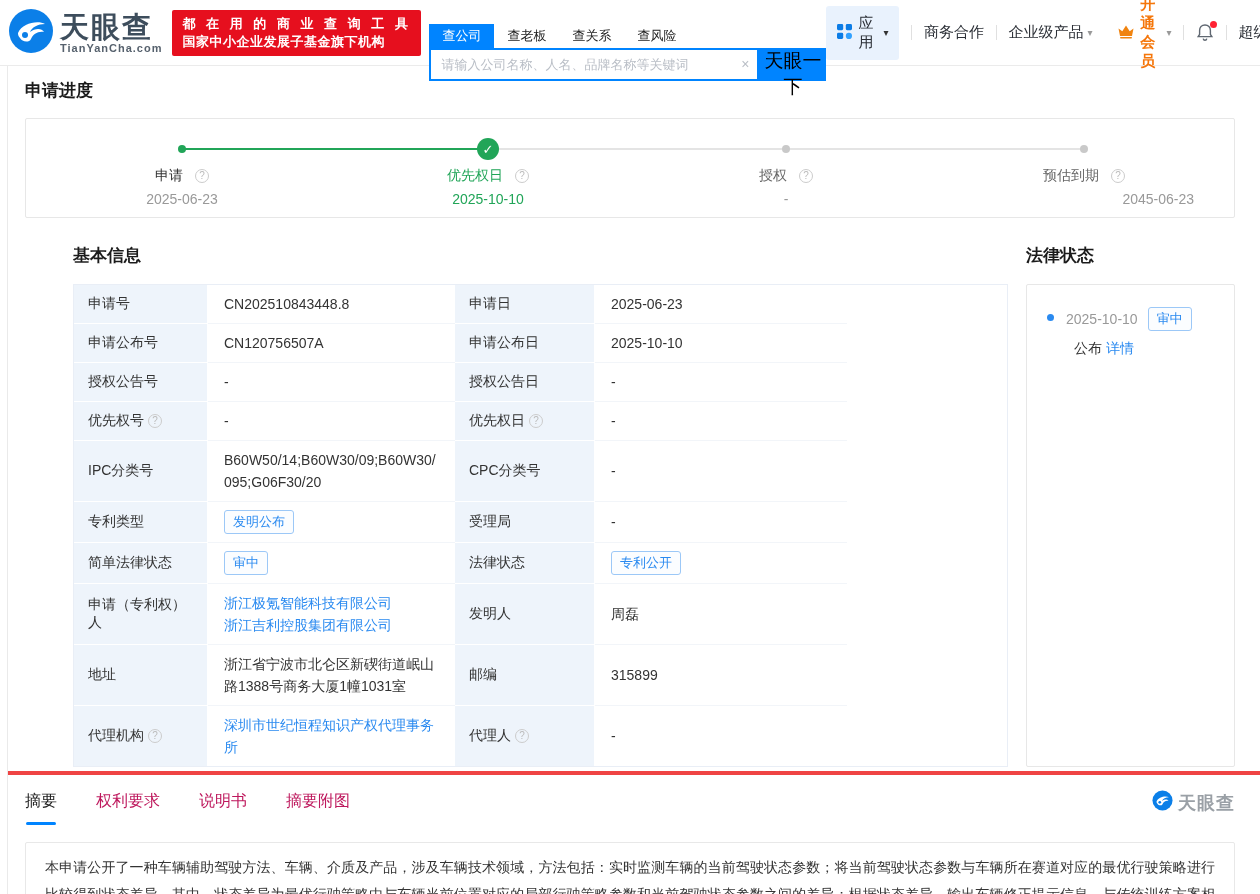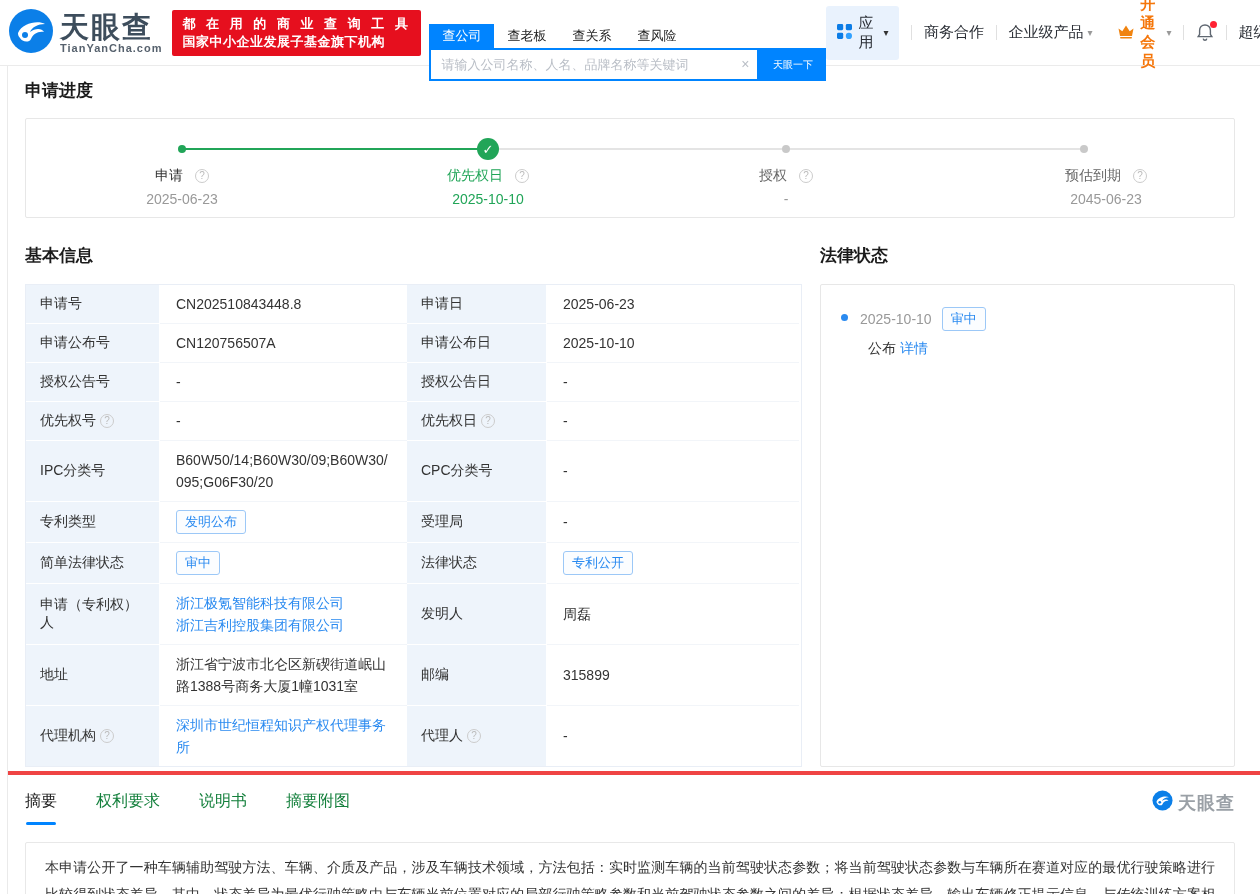--- a/index.html
+++ b/index.html
@@ -17,21 +17,21 @@
   .search { margin-left:8px; }
   .s-tabs { display:flex; align-items:flex-end; }
   .s-tab { font-size:13px; color:#222; padding:3px 13px; cursor:pointer; }
   .s-tab.active { background:#0084ff; color:#fff;margin-top:40px; }
   .s-row { display:flex; }
   .inp-wrap { position:relative; }
   .inp-wrap input { width:330px; height:33px; border:2px solid #0084ff; outline:none;
     padding:0 30px 0 10px; font-size:13px; color:#333; }
   .inp-wrap input::placeholder { color:#b9bec6; }
   .clear-x { position:absolute; right:10px; top:8px; color:#b9bec6; font-size:14px; cursor:pointer; }
-  .s-btn { width:67px; height:33px; background:#0084ff; color:#ffffff; border:none; font-size:10px; cursor:pointer;text-align:center; }
+  .s-btn { width:67px; height:33px; background:#0084ff; color:#000000; border:none; font-size:19px; cursor:pointer;text-align:center; }
   .nav { margin-left:auto; display:flex; align-items:center; font-size:15px; color:#2b2f36; }
   .sep { width:1px; height:15px; background:#e0e0e0; margin:0 12px; }
   .pill { background:#e9f2fd; border-radius:3px; padding:8px 11px; display:flex; align-items:center; gap:6px; cursor:pointer; }
   .caret { font-size:10px; color:#999; margin-left:4px; }
   .pill .caret { color:#333; }
   .nav-item { display:flex; align-items:center; cursor:pointer; white-space:nowrap; }
   .vip { color:#f5760a; font-weight:bold; display:flex; align-items:center; gap:5px; cursor:pointer; }
   .bell-wrap { position:relative; cursor:pointer; display:flex; }
   .bell-dot { position:absolute; top:-2px; right:-3px; width:7px; height:7px; background:#f23; border-radius:50%; }
   .left-rail { position:absolute; left:7px; top:66px; height:828px; width:1px; background:#eaeaea; }
@@ -46,21 +46,21 @@
   .check-c { position:absolute; top:19px; width:22px; height:22px; margin-left:-11px; border-radius:50%;
     background:#21a558; color:#fff; font-size:13px; font-weight:bold; display:flex; align-items:center; justify-content:center; }
   .p-step { position:absolute; top:48px; width:220px; margin-left:-110px; text-align:center; }
   .p-label { font-size:14px; color:#333; display:flex; align-items:center; justify-content:center; gap:12px; }
   .p-date { font-size:14px; color:#999; margin-top:6px; }
   .p-step.done .p-label, .p-step.done .p-date { color:#21a558; }
   .p-step.pending .p-label { color:#666; }
   .q-icon { width:14px; height:14px; border:1px solid #ccc; border-radius:50%; color:#bbb;
     font-size:10px; line-height:12px; display:inline-flex; align-items:center; justify-content:center; cursor:pointer; }
   .cols { display:flex; gap:18px; margin-top:8px; }
-  .col-l { width:777px; }
+  .col-l { width:935px;margin-left:48px; }
   .col-r { flex:1; display:flex; flex-direction:column; }
   .cols h2 { padding:18px 0 17px; }
   .tbl { border:1px solid #e9eef6; }
   .tr { display:grid; grid-template-columns:134px 247px 140px 252px; }
   .lc { background:#eef4fb; display:flex; align-items:center; gap:4px; padding:8px 14px;
     border-bottom:1px solid #fff; border-right:1px solid #fff; font-size:14px; color:#333; min-height:39px; }
   .vc { display:flex; align-items:center; padding:8px 16px; font-size:14px; color:#333;
     border-bottom:1px solid #f2f5f9; line-height:22px; min-height:39px; }
   .vc.break { word-break:break-all; }
   .vc.multi { flex-direction:column; align-items:flex-start; justify-content:center; }
@@ -69,21 +69,21 @@
     font-size:13px; padding:3px 8px; border-radius:3px; line-height:16px; }
   a.lnk { color:#2a8af0; text-decoration:none; cursor:pointer; }
   .legal-box { border:1px solid #e7e7e7; border-radius:2px; flex:1; padding:22px 0 0 20px; }
   .legal-item { display:flex; align-items:flex-start; gap:12px; }
   .bullet { width:7px; height:7px; border-radius:50%; background:#2a8af0; margin-top:7px; }
   .legal-line1 { display:flex; align-items:center; gap:10px; }
   .legal-date { color:#999; font-size:14px; }
   .legal-line2 { margin-top:9px; font-size:14px; color:#333;margin-left:8px; }
   .tabs-wrap { border-top:4px solid #ef4444; margin:4px -25px 0 -18px; padding:15px 25px 0 18px; }
   .tabs { display:flex; align-items:center; }
-  .tab { font-size:16px; color:#15803d; margin-right:39px; cursor:pointer; position:relative; padding-bottom:13px; }
+  .tab { font-size:16px; color:#be185d; margin-right:39px; cursor:pointer; position:relative; padding-bottom:13px; }
   .tab.active { color:#222; }
   .tab.active::after { content:""; position:absolute; left:50%; bottom:0; transform:translateX(-50%);
     width:30px; height:3px; background:#0084ff; border-radius:2px; }
   .wm { margin-left:auto; display:flex; align-items:center; gap:5px; padding-bottom:10px; }
   .wm-txt { font-size:18px; font-weight:bold; color:#9aa0a6; letter-spacing:1px; }
   .abstract-box { margin-top:17px; border:1px solid #e8e8e8; border-radius:2px; padding:11px 19px;
     font-size:14px; color:#333; line-height:27px; text-align:justify; }
 </style>
 </head>
 <body>
@@ -199,21 +199,21 @@
           </div>
         <div class="p-date">2025-10-10</div>
       </div>
       <div class="p-step pending" style="left:760px;">
         <div class="p-label">
             <span>授权</span>
             <span class="q-icon">?</span>
           </div>
         <div class="p-date">-</div>
       </div>
-      <div class="p-step pending" style="left:1080px;">
+      <div class="p-step pending" style="left:1058px;text-align:right;">
         <div class="p-label">
             <span>预估到期</span>
             <span class="q-icon">?</span>
           </div>
         <div class="p-date">2045-06-23</div>
       </div>
     </div>
   </div>
 
   <div class="cols">

